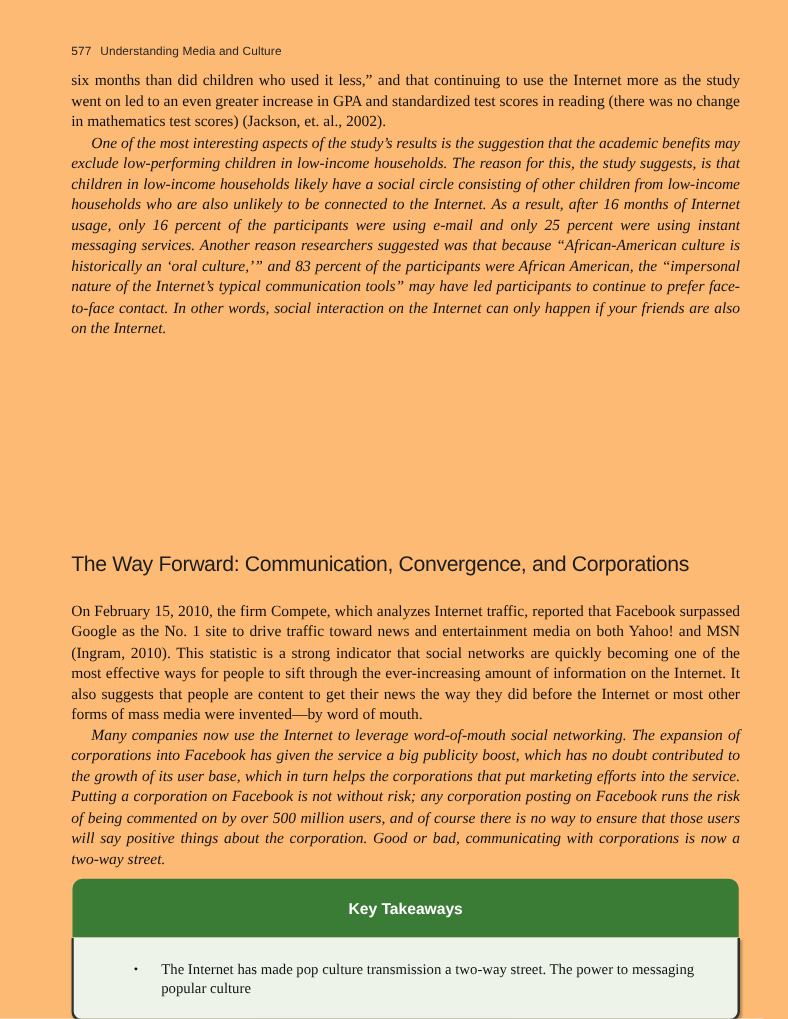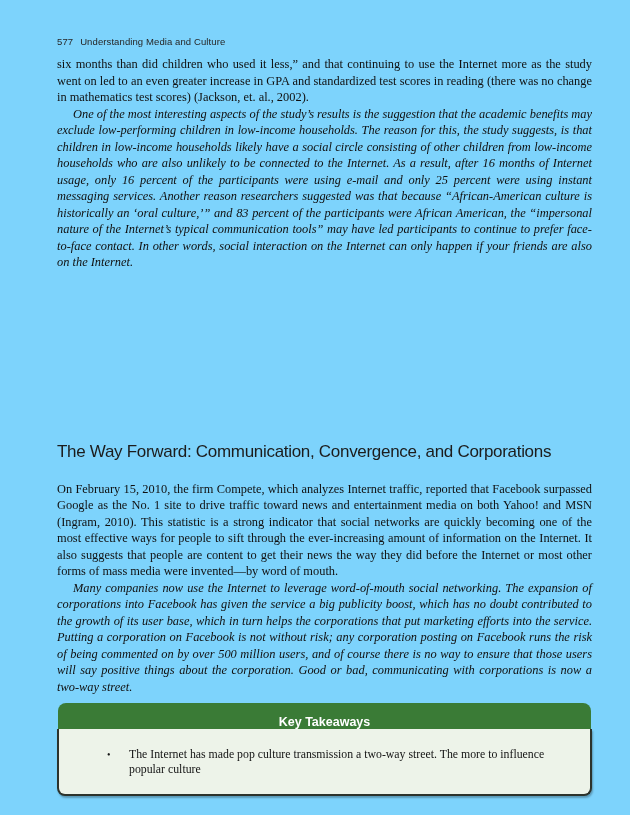--- a/index.html
+++ b/index.html
@@ -5,21 +5,21 @@
   html, body { margin: 0; padding: 0; background: #ffffff; }
   body {
     width: 630px; height: 815px; overflow: hidden;
     font-family: "Liberation Serif", serif;
     -webkit-font-smoothing: antialiased;
   }
   .page {
     box-sizing: border-box;
     width: 630px; height: 815px;
     padding: 36px 38px 0 57px;
-    background: #7dd3fc;
+    background: #fdba74;
   }
   .page-header {
     font-family: "Liberation Sans", sans-serif;
     font-size: 9.5px;
     color: #262626;
     letter-spacing: 0.1px;
     margin-bottom: 9px;
     white-space: nowrap;
   }
   .page-header .pgnum { margin-right: 7px; }
@@ -36,25 +36,25 @@
     margin: 169px 0 17px 0;
     font-family: "Liberation Sans", sans-serif;
     font-weight: 400;
     font-size: 17px;
     letter-spacing: -0.3px;
     color: #1c1c1c;
     line-height: 24px;
   }
   .kt { margin-top: 8px; }
   .kt-header {
-    height: 26px;
+    height: 47px;
     margin: 0 1px;
     background: #3a7b36;
     border-radius: 8px 8px 0 0;
-    display: flex; align-items: flex-end; justify-content: center;
+    display: flex; align-items: center; justify-content: center;
   }
   .kt-title {
     font-family: "Liberation Sans", sans-serif;
     font-weight: 700;
     font-size: 12.5px;
     color: #ffffff;
   }
   .kt-body {
     box-sizing: border-box;
     border: 2px solid #2c332c;
@@ -99,18 +99,18 @@
     <p class="indent">Many companies now use the Internet to leverage word-of-mouth social networking. The expansion of corporations into Facebook has given the service a big publicity boost, which has no doubt contributed to the growth of its user base, which in turn helps the corporations that put marketing efforts into the service. Putting a corporation on Facebook is not without risk; any corporation posting on Facebook runs the risk of being commented on by over 500 million users, and of course there is no way to ensure that those users will say positive things about the corporation. Good or bad, communicating with corporations is now a two-way street.</p>
   </div>
 
   <div class="kt">
     <div class="kt-header">
       <span class="kt-title">Key Takeaways</span>
     </div>
     <div class="kt-body">
       <div class="kt-item">
         <span class="bullet">•</span>
-        <span>The Internet has made pop culture transmission a two-way street. The more to influence popular culture</span>
+        <span>The Internet has made pop culture transmission a two-way street. The power to messaging popular culture</span>
       </div>
     </div>
   </div>
 
 </div>
 
 </body></html>

